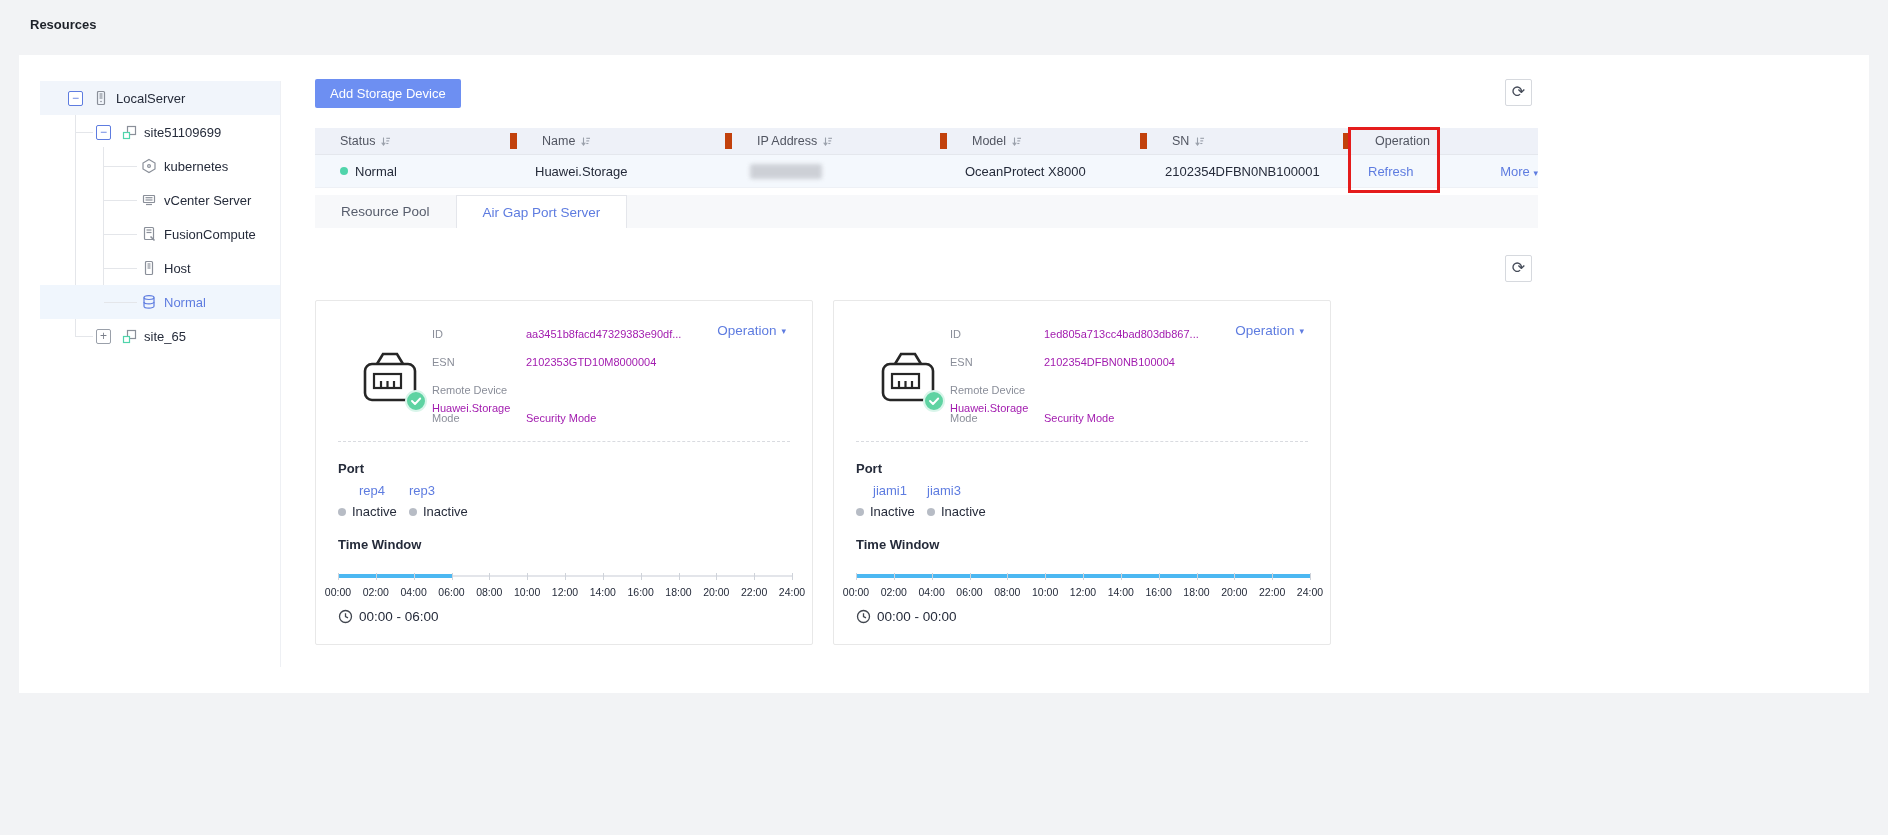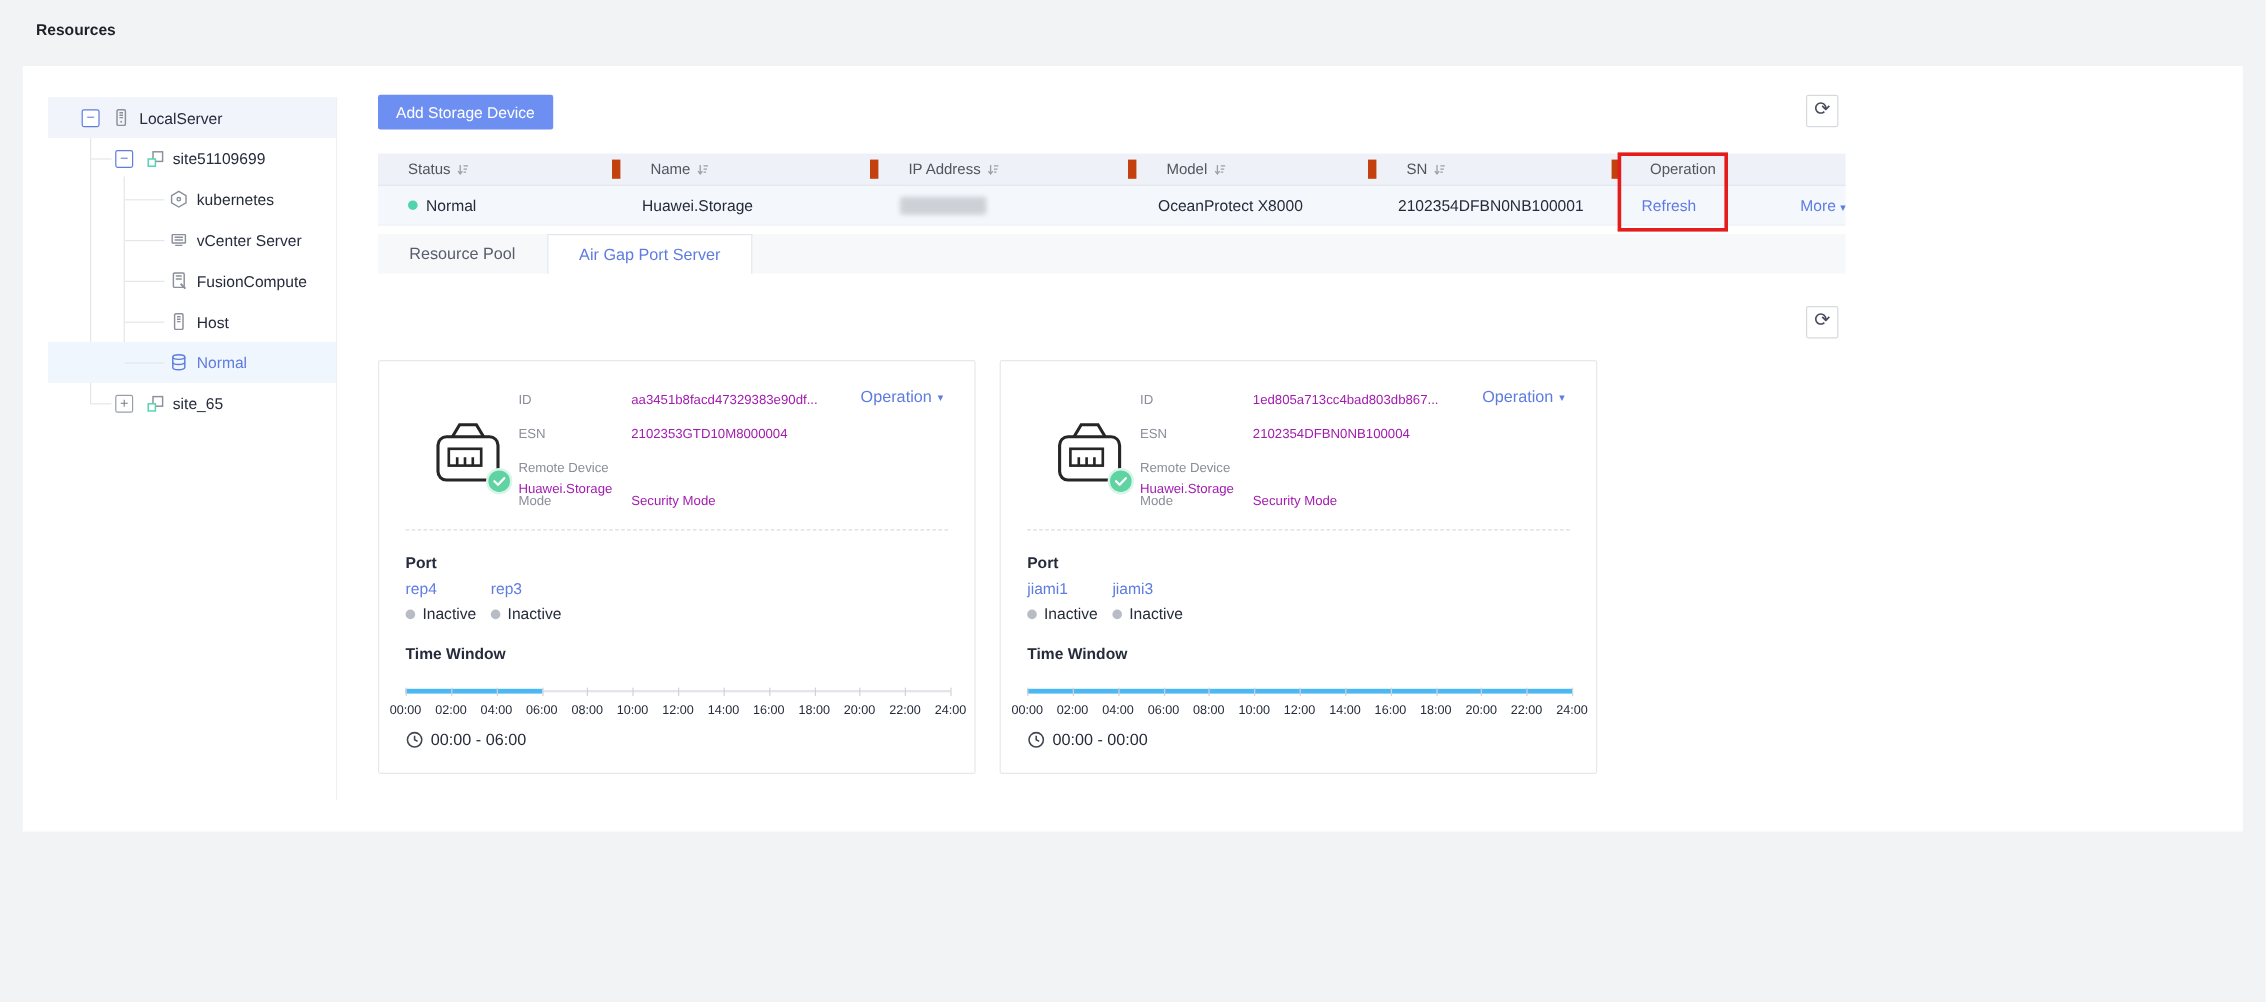--- a/index.html
+++ b/index.html
@@ -75,21 +75,21 @@
   .dev-icon { position:absolute; left:40px; top:46px; width:70px; height:68px; }
   .badge { position:absolute; left:48px; bottom:2px; }
   .frow { position:absolute; left:116px; display:flex; font-size:11px; line-height:18px; }
   .flabel { width:94px; color:#8a8e99; }
   .fvalue { color:#a21caf; white-space:nowrap; }
   .f0 { top:24px; } .f1 { top:52px; } .f2 { top:80px;flex-direction:column; } .f3 { top:108px; }
   .dash { position:absolute; left:22px; right:22px; top:140px; border-top:1px dashed #d9dbe0; }
   .sect { position:absolute; left:22px; font-size:13px; font-weight:700; color:#252b3a; }
   .s-port { top:160px; } .s-tw { top:236px; }
   .portcol { position:absolute; top:182px; width:68px; }
-  .p0 { left:22px; } .p1 { left:93px; }
+  .p0 { left:22px;text-align:center; } .p1 { left:93px; }
   .pname { font-size:13px; color:#5e7ce0; cursor:pointer; }
   .pstatus { margin-top:6px; font-size:13px; color:#252b3a; display:flex; align-items:center; gap:6px; }
   .timeline { position:absolute; left:22px; top:272px; width:454px; height:30px; }
   .track { position:absolute; left:0; top:2px; width:100%; height:2px; background:#e3e5ea; }
   .bar { position:absolute; left:0; top:1px; height:4px; background:#4cb8f2; }
   .tick { position:absolute; top:0; width:1px; height:7px; background:#cfd3da; }
   .tlabels { position:absolute; left:0; top:13px; width:100%; height:14px; }
   .tlab { position:absolute; transform:translateX(-50%); font-size:10.5px; color:#252b3a; white-space:nowrap; }
   .timerange { position:absolute; left:22px; top:308px; display:flex; align-items:center; gap:6px; font-size:13.5px; color:#252b3a; }
 

